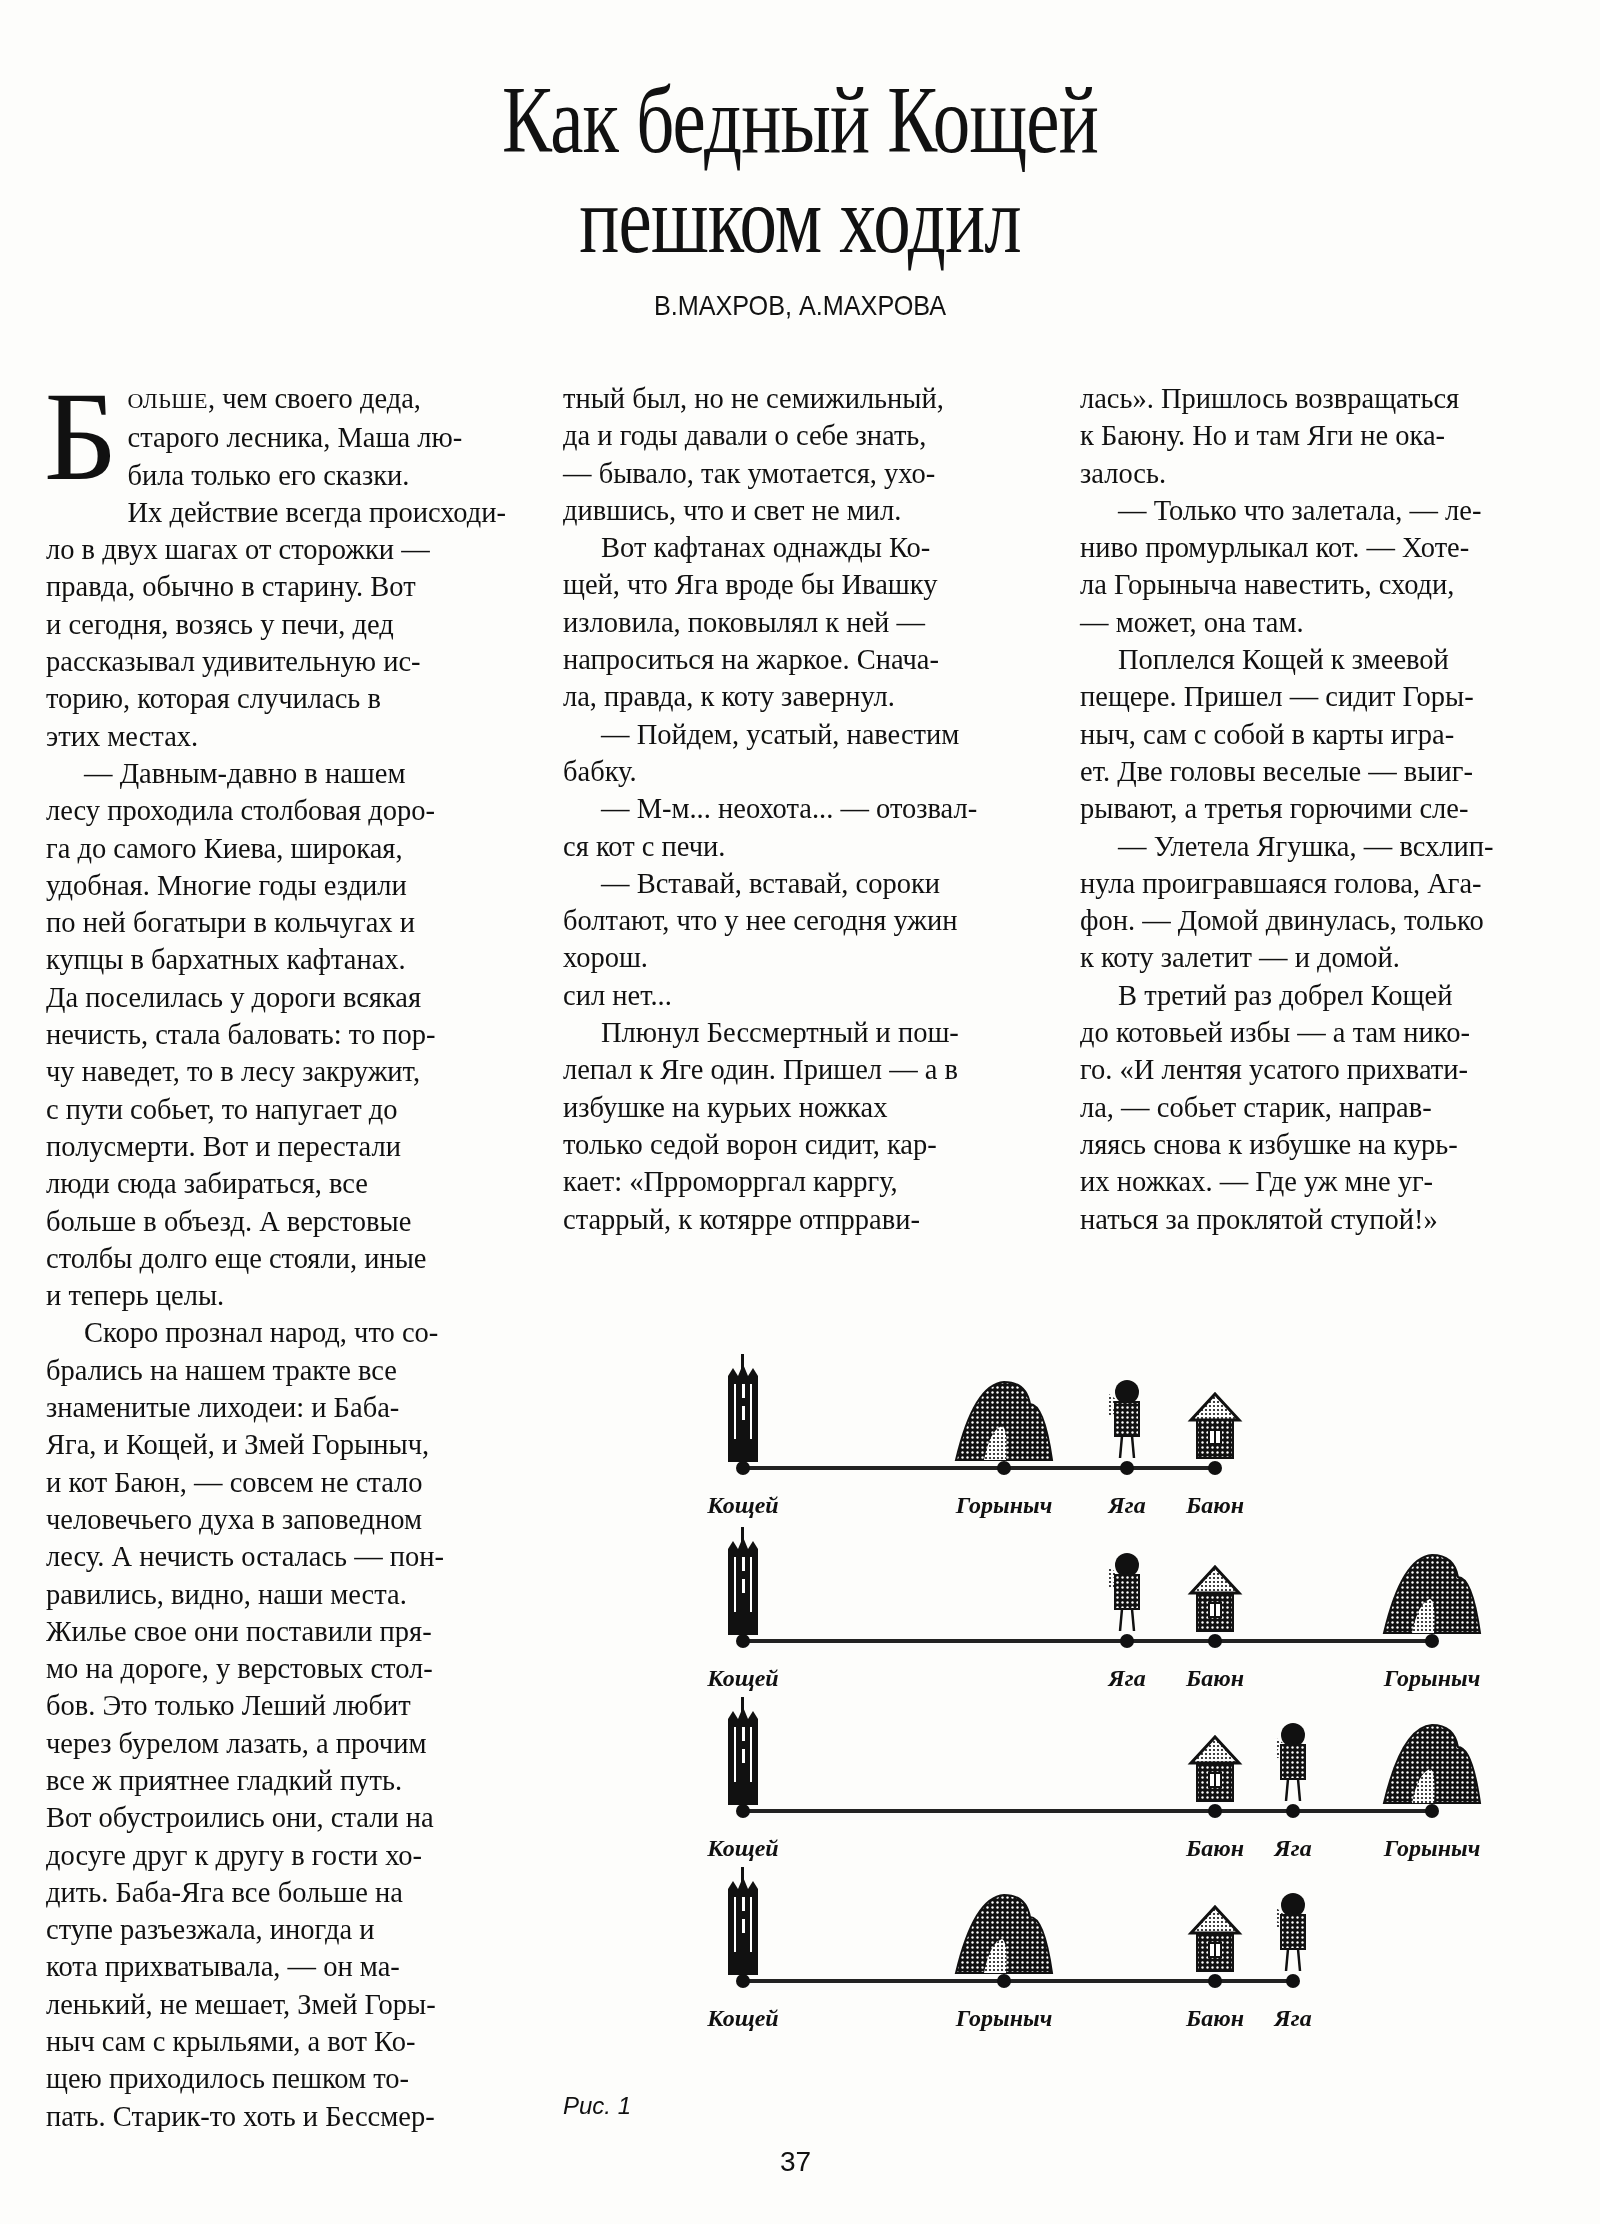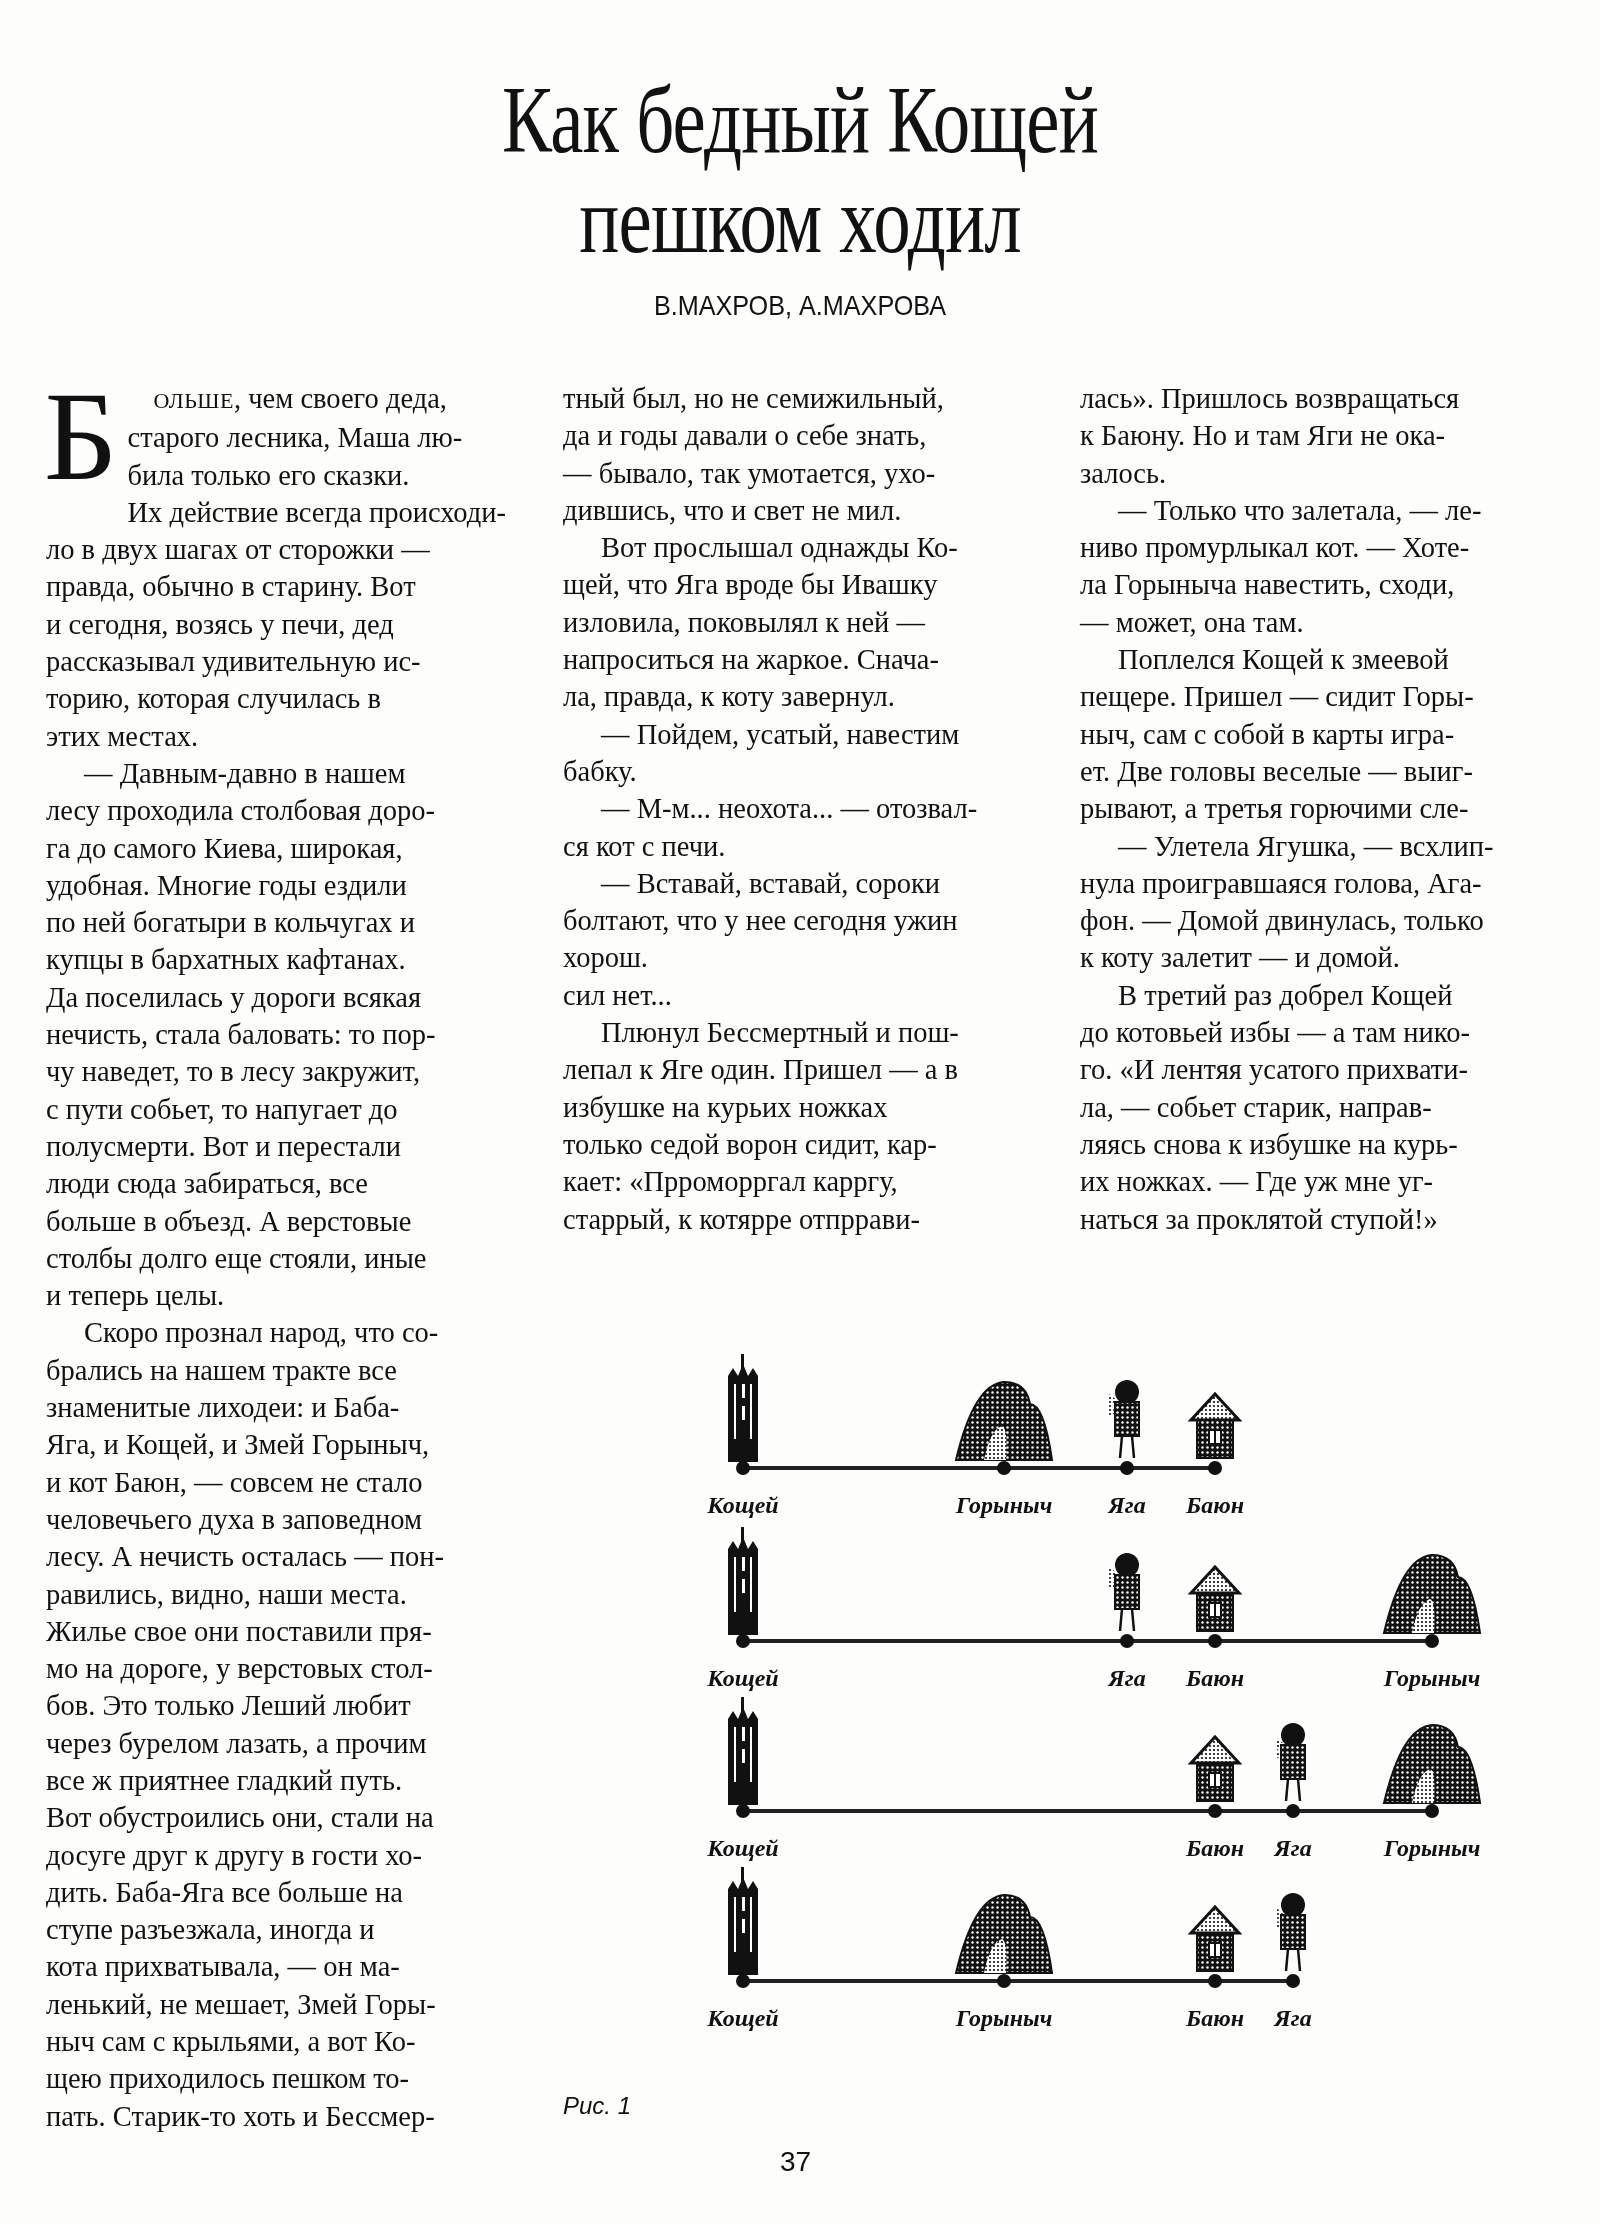--- a/index.html
+++ b/index.html
@@ -9,21 +9,21 @@
            font-size:96px; line-height:108px; transform:scaleX(0.78); transform-origin:center; letter-spacing:-1px; }
   .t1 { top:66px; }
   .t2 { top:166px; }
   .authors { position:absolute; top:290px; left:0; width:1600px; text-align:center;
              font-family:"Liberation Sans",sans-serif; font-size:28px; letter-spacing:0; transform:scaleX(0.9); }
   .col { position:absolute; top:380px; width:480px; font-size:28.5px; line-height:37.3px; }
   .col p { margin:0; text-align:left; white-space:nowrap; }
   .c1 { left:46px; } .c2 { left:563px; } .c3 { left:1080px; }
   .ind { padding-left:38px; }
   .drop { float:left; font-size:128px; line-height:104px; margin:4px 10px 0 -2px; height:110px; }
-  .sc { font-size:22px; letter-spacing:0.5px;margin-left:26px; }
+  .sc { font-size:22px; letter-spacing:0.5px; }
   .diagram { position:absolute; left:0; top:0; width:1316px; height:2224px; pointer-events:none; }
   .diagram svg { position:absolute; left:0; top:0; }
   .lbl { position:absolute; font-family:"Liberation Serif",serif; font-style:italic; font-weight:bold;
          font-size:24px; transform:translateX(-50%); white-space:nowrap; }
   .fig { position:absolute; left:563px; top:2092px; font-family:"Liberation Sans",sans-serif; font-style:italic; font-size:24px; }
   .pagenum { position:absolute; left:780px; top:2146px; font-size:28px; font-family:Liberation Sans, sans-serif; }
 </style>
 </head>
 <body>
 
@@ -79,21 +79,21 @@
     <p>ленький, не мешает, Змей Горы-</p>
     <p>ныч сам с крыльями, а вот Ко-</p>
     <p>щею приходилось пешком то-</p>
     <p>пать. Старик-то хоть и Бессмер-</p>
   </div>
 <div class="col c2" id="col2">
     <p>тный был, но не семижильный,</p>
     <p>да и годы давали о себе знать,</p>
     <p>— бывало, так умотается, ухо-</p>
     <p>дившись, что и свет не мил.</p>
-    <p class="ind">Вот прослышал однажды Ко-</p>
+    <p class="ind">Вот кафтанах однажды Ко-</p>
     <p>щей, что Яга вроде бы Ивашку</p>
     <p>изловила, поковылял к ней —</p>
     <p>напроситься на жаркое. Снача-</p>
     <p>ла, правда, к коту завернул.</p>
     <p class="ind">— Пойдем, усатый, навестим</p>
     <p>бабку.</p>
     <p class="ind">— М-м... неохота... — отозвал-</p>
     <p>ся кот с печи.</p>
     <p class="ind">— Вставай, вставай, сороки</p>
     <p>болтают, что у нее сегодня ужин</p>

